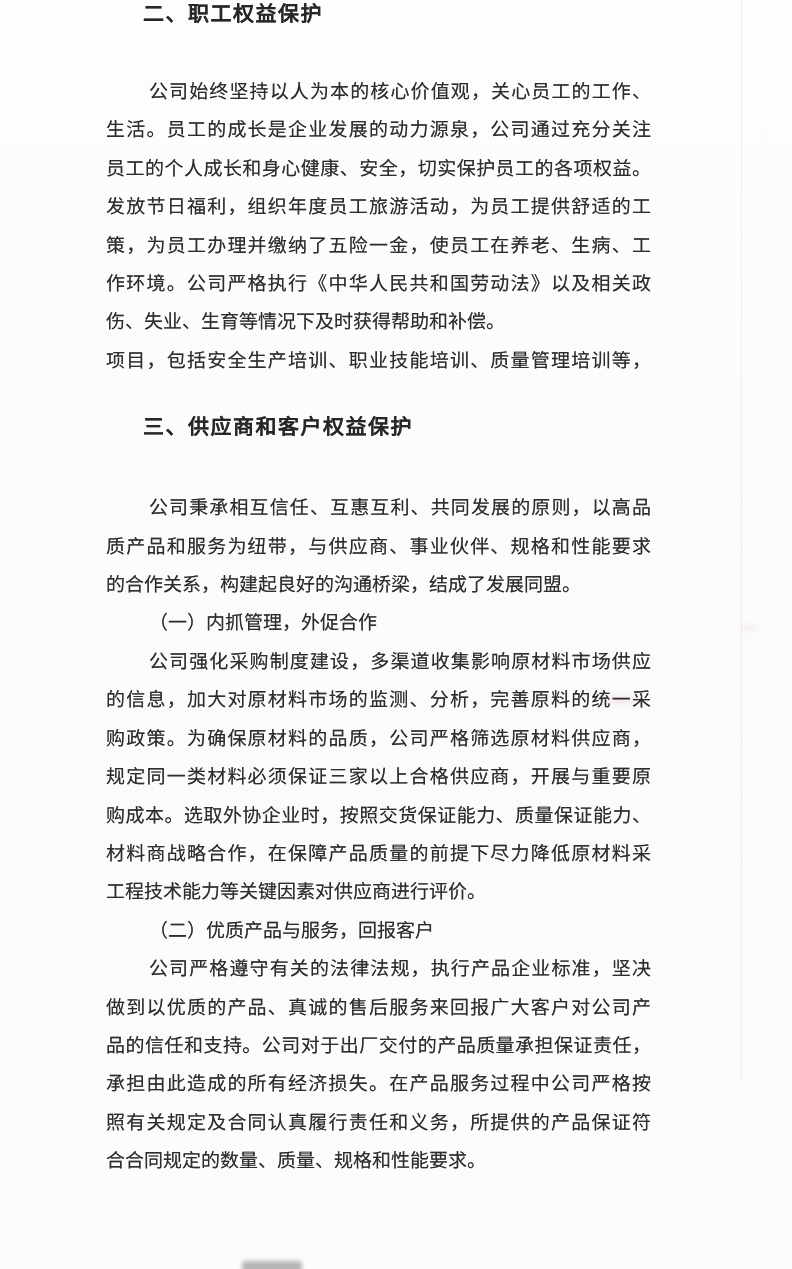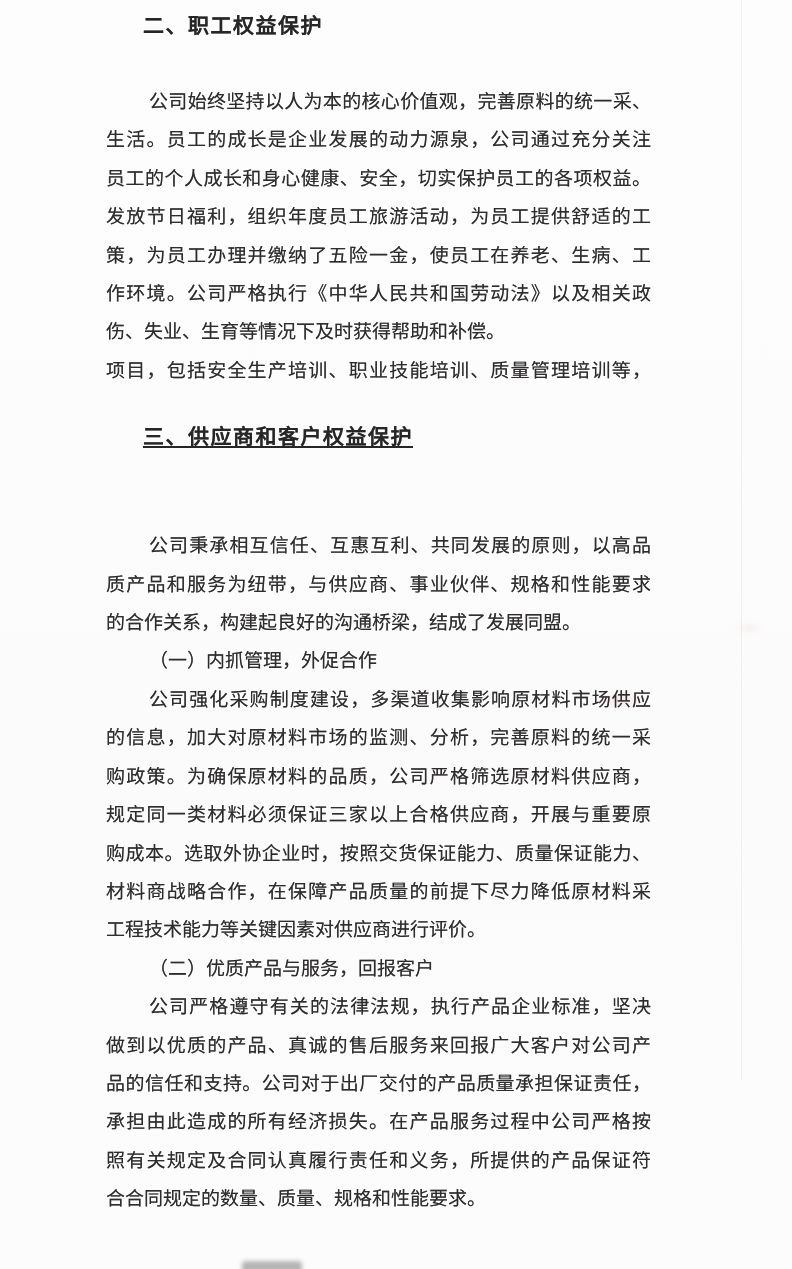--- a/index.html
+++ b/index.html
@@ -29,22 +29,22 @@
   .sec-heading {
     font-family: "Liberation Sans", "DejaVu Sans", sans-serif;
     font-weight: 700;
     font-size: 21px;
     line-height: 30px;
     color: #262626;
     letter-spacing: 1.5px;
     margin-left: 37px;
     text-shadow: 0 0 0.5px rgba(30,30,30,0.55);
   }
-  .heading-1 { margin-top: 11px; margin-bottom: 42px; }
-  .heading-2 { margin-top: 32px; margin-bottom: 75px; text-decoration: underline; }
+  .heading-1 { margin-top: 1px; margin-bottom: 42px; font-family: Liberation Mono, monospace; }
+  .heading-2 { margin-top: 32px; margin-bottom: 47px; }
   .ln {
     font-size: 19px;
     line-height: 38.4px;
     color: #2e2c2c;
     text-align: justify;
     text-align-last: justify;
     text-shadow: 0 0 0.6px rgba(50,48,48,0.6);
     white-space: normal;
   }
   .ln.first { text-indent: 43px; }
@@ -80,21 +80,21 @@
   <div class="artifact pink-blob-1"></div>
   <div class="artifact pink-blob-2"></div>
   <div class="artifact bottom-smudge"></div>
 
   <div class="content">
 
     <section>
       <div class="sec-heading heading-1">二、职工权益保护</div>
 
       <div>
-        <div class="ln first">公司始终坚持以人为本的核心价值观，完善原料的统一采、</div>
+        <div class="ln first">公司始终坚持以人为本的核心价值观，关心员工的工作、</div>
         <div class="ln">生活。员工的成长是企业发展的动力源泉，公司通过充分关注</div>
         <div class="ln">员工的个人成长和身心健康、安全，切实保护员工的各项权益。</div>
         <div class="ln">发放节日福利，组织年度员工旅游活动，为员工提供舒适的工</div>
         <div class="ln">策，为员工办理并缴纳了五险一金，使员工在养老、生病、工</div>
         <div class="ln">作环境。公司严格执行《中华人民共和国劳动法》以及相关政</div>
         <div class="ln last">伤、失业、生育等情况下及时获得帮助和补偿。</div>
       </div>
 
       <div>
         <div class="ln">项目，包括安全生产培训、职业技能培训、质量管理培训等，</div>

